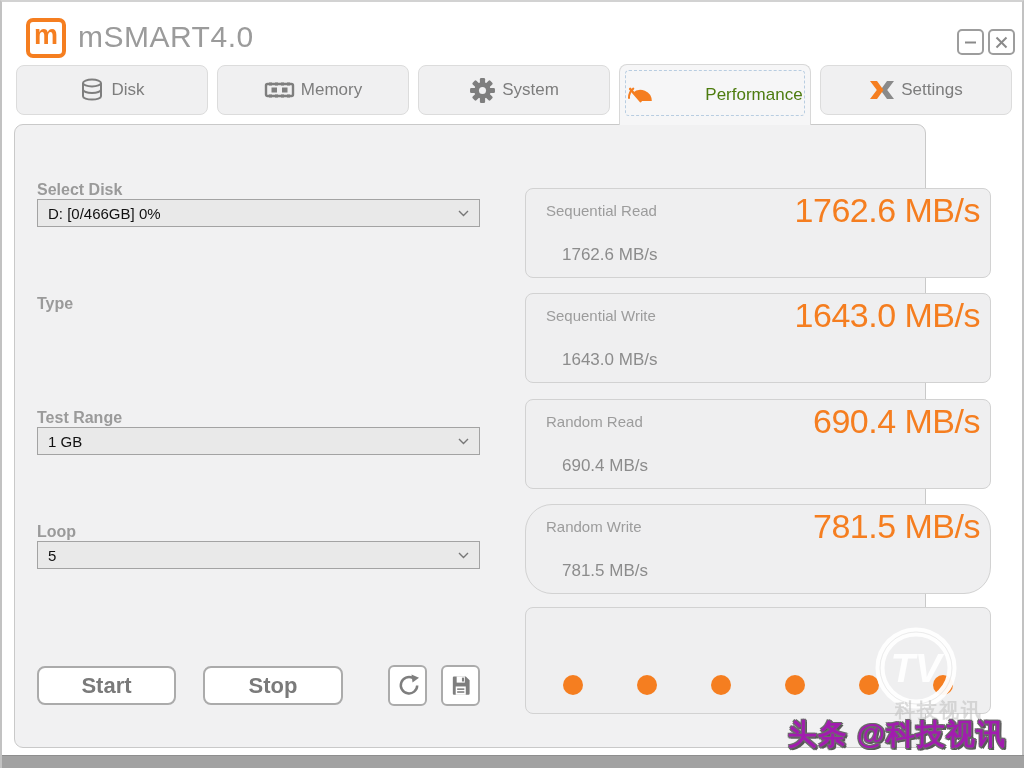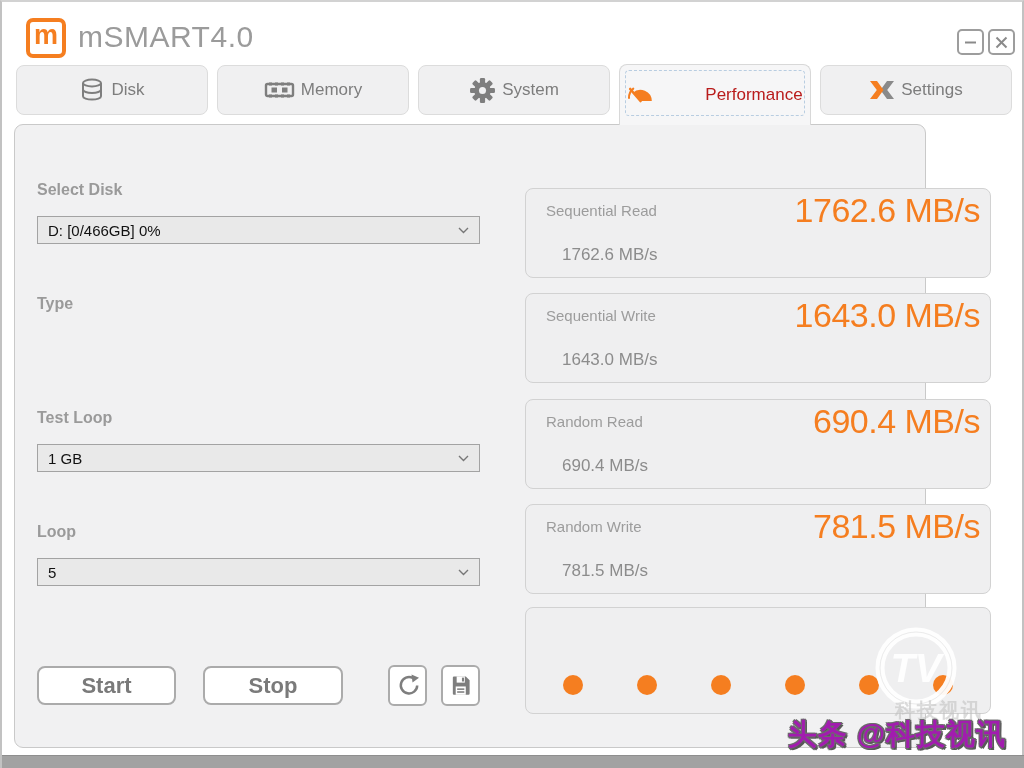--- a/index.html
+++ b/index.html
@@ -17,47 +17,47 @@
   #btn-min { left:955px; } #btn-close { left:986px; }
   .winbtn svg { display:block; }
 
   
   .tab { position:absolute; top:63px; width:192px; height:50px; background:#f0f0f1;
          border:1px solid #dcdcdc; border-radius:8px; display:flex; align-items:center; justify-content:center;
          gap:6px; cursor:pointer; }
   .tab .tab-label { font-size:17px; color:#7d7d7d; font-weight:500; }
   .tab.active { top:62px; height:61px; background:#f6f6f7; border-color:#d8d8d8;
                 border-bottom:none; border-radius:8px 8px 0 0; z-index:3; }
-  .tab.active .tab-label { color:#b91c1c;margin-left:45px; }
+  .tab.active .tab-label { color:#4d7c0f;margin-left:45px; }
   .focus-rect { position:absolute; inset:5px 5px 9px 5px; border:1px dashed #a9c3dc; border-radius:4px; opacity:.8; pointer-events:none; }
   #tab-disk{left:14px;} #tab-memory{left:215px;} #tab-system{left:416px;} #tab-performance{left:617px;} #tab-settings{left:818px;}
 
   
   #panel { position:absolute; left:12px; top:122px; width:912px; height:624px;
            background:#f1f1f2; border:1px solid #c9c9c9; border-radius:9px; z-index:2; }
 
   .field { position:absolute; left:22px; width:443px; }
   .field-label { font-size:16px; color:#9a9a9a; font-weight:600; }
-  .select { margin-top:17px; width:443px; height:28px; background:#e9e9e9; border:1px solid #a3a3a3;
+  .select { width:443px; height:28px; background:#e9e9e9; border:1px solid #a3a3a3;
             display:flex; align-items:center; padding:0 10px; cursor:pointer; }
   .select .sel-value { flex:1; font-size:15px; color:#111; }
   #field-0{top:56px;} #field-1{top:170px;} #field-2{top:284px;} #field-3{top:398px;}
 
   .btn { position:absolute; background:#fff; border:2px solid #ababab; border-radius:8px;
          display:flex; align-items:center; justify-content:center; cursor:pointer; }
   .btn-text { font-size:22px; color:#7a7a7a; font-weight:600; }
   #btn-start { left:22px; top:541px; width:139px; height:39px; }
   #btn-stop  { left:188px; top:541px; width:140px; height:39px; }
   #btn-refresh { left:373px; top:540px; width:39px; height:41px; border-radius:6px; }
   #btn-save    { left:426px; top:540px; width:39px; height:41px; border-radius:6px; }
 
   
   .card { position:absolute; left:510px; width:466px; height:90px; background:#efeff0;
           border:1px solid #d2d2d2; border-radius:8px; }
-  #card-0{top:63px;padding-left:32px;} #card-1{top:168px;} #card-2{top:274px;} #card-3{top:379px;}
+  #card-0{top:63px;padding-left:32px;} #card-1{top:168px;} #card-2{top:274px;} #card-3{top:379px;border-radius:27px;}
   .card-label { position:absolute; left:20px; top:13px; font-size:15px; color:#9c9c9c; font-weight:500; }
   .card-big   { position:absolute; right:10px; top:2px; font-size:34px; color:#f57e20; letter-spacing:-0.5px; }
   .card-small { position:absolute; left:36px; bottom:12px; font-size:17px; color:#8c8c8c; }
 
   #card-progress { top:482px; height:107px; }
   .dots { position:absolute; left:37px; top:67px; display:flex; gap:54px; }
   .dot { width:20px; height:20px; border-radius:50%; background:#f57e20; }
 
   
   #wm-logo { position:absolute; left:872px; top:624px; width:84px; height:84px; z-index:5; opacity:.95; pointer-events:none; }
@@ -168,21 +168,21 @@
           <polyline points="1,1 5.5,5.5 10,1" fill="none" stroke="#777" stroke-width="1.4"></polyline>
         </svg>
       </div>
     </div>
 
     <div class="field" id="field-1">
       <div class="field-label">Type</div>
     </div>
 
     <div class="field" id="field-2">
-      <div class="field-label">Test Loop</div>
+      <div class="field-label">Test Range</div>
       <div class="select">
         <span class="sel-value">1 GB</span>
         <svg width="11" height="7" viewBox="0 0 11 7">
           <polyline points="1,1 5.5,5.5 10,1" fill="none" stroke="#777" stroke-width="1.4"></polyline>
         </svg>
       </div>
     </div>
 
     <div class="field" id="field-3">
       <div class="field-label">Loop</div>

